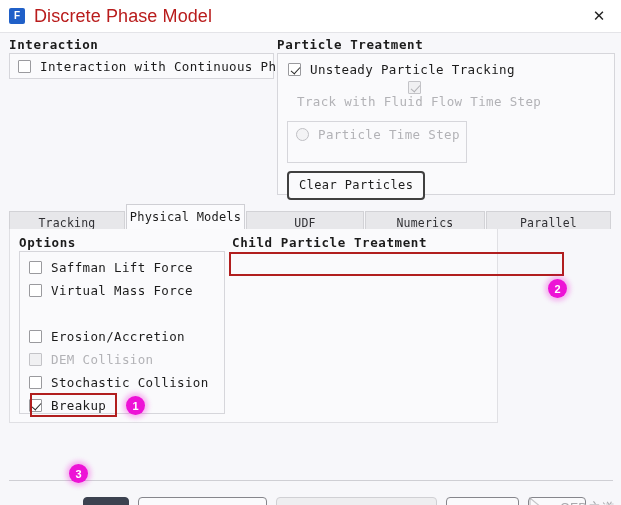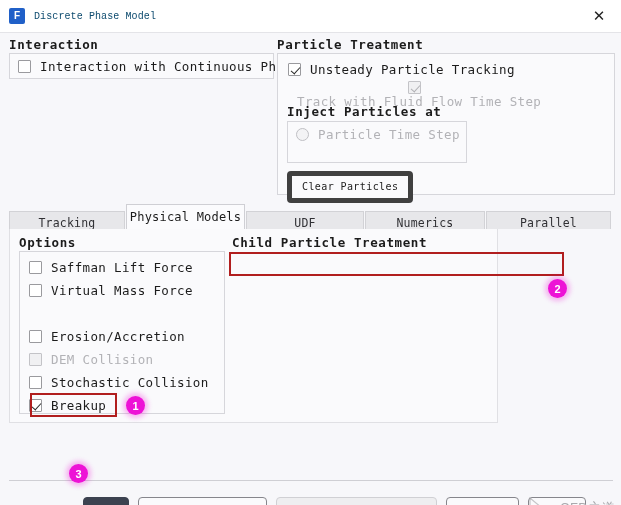--- a/index.html
+++ b/index.html
@@ -38,23 +38,23 @@
     margin-right: 9px;
   }
   .app-icon span {
     color: #ffffff;
     font-size: 10px;
     font-weight: bold;
     font-family: "Liberation Sans", sans-serif;
     line-height: 1;
   }
   .title-text {
-    font-family: Liberation Mono, monospace;
-    font-size: 10px;
-    color: #0c4a6e;
+    font-family: Liberation Sans, sans-serif;
+    font-size: 18px;
+    color: #b91c1c;
     letter-spacing: 0.1px;
   }
   .close-btn {
     position: absolute;
     right: 0;
     top: 0;
     width: 44px;
     height: 32px;
     display: flex;
     align-items: center;
@@ -187,24 +187,24 @@
     height: 42px;
   }
   #inject-rb1 { position: absolute; left: 8px; top: 5px; }
   #inject-rb2 { position: absolute; left: 8px; top: 23px; }
   #clear-particles {
     position: absolute;
     left: 9px;
     top: 117px;
     padding: 5px 10px 6px 10px;
     background: #fafafc;
-    border: 5px solid #404040;
+    border: 2px solid #404040;
     border-radius: 4px;
     font-family: "DejaVu Sans Mono", monospace;
-    font-size: 10px;
+    font-size: 12px;
     color: #1c1c1c;
     letter-spacing: 0.4px;
     white-space: nowrap;
   }
 
   
   .tabstrip {
     position: absolute;
     left: 9px;
     top: 171px;
@@ -413,21 +413,20 @@
     <div class="row" id="pt-cb1">
       <div class="cb checked"></div>
       <div class="lbl">Unsteady Particle Tracking</div>
     </div>
 
     <div class="row" id="pt-cb2">
       <div class="cb checked disabled"></div>
       <div class="lbl disabled">Track with Fluid Flow Time Step</div>
     </div>
 
-    <div class="group-label" id="inject-label">Inject Particles at</div>
 
     <div class="panel" id="inject-panel">
       <div class="row" id="inject-rb1">
         <div class="rb"></div>
         <div class="lbl disabled">Particle Time Step</div>
       </div>
     </div>
 
     <div id="clear-particles">Clear Particles</div>
   </div>

